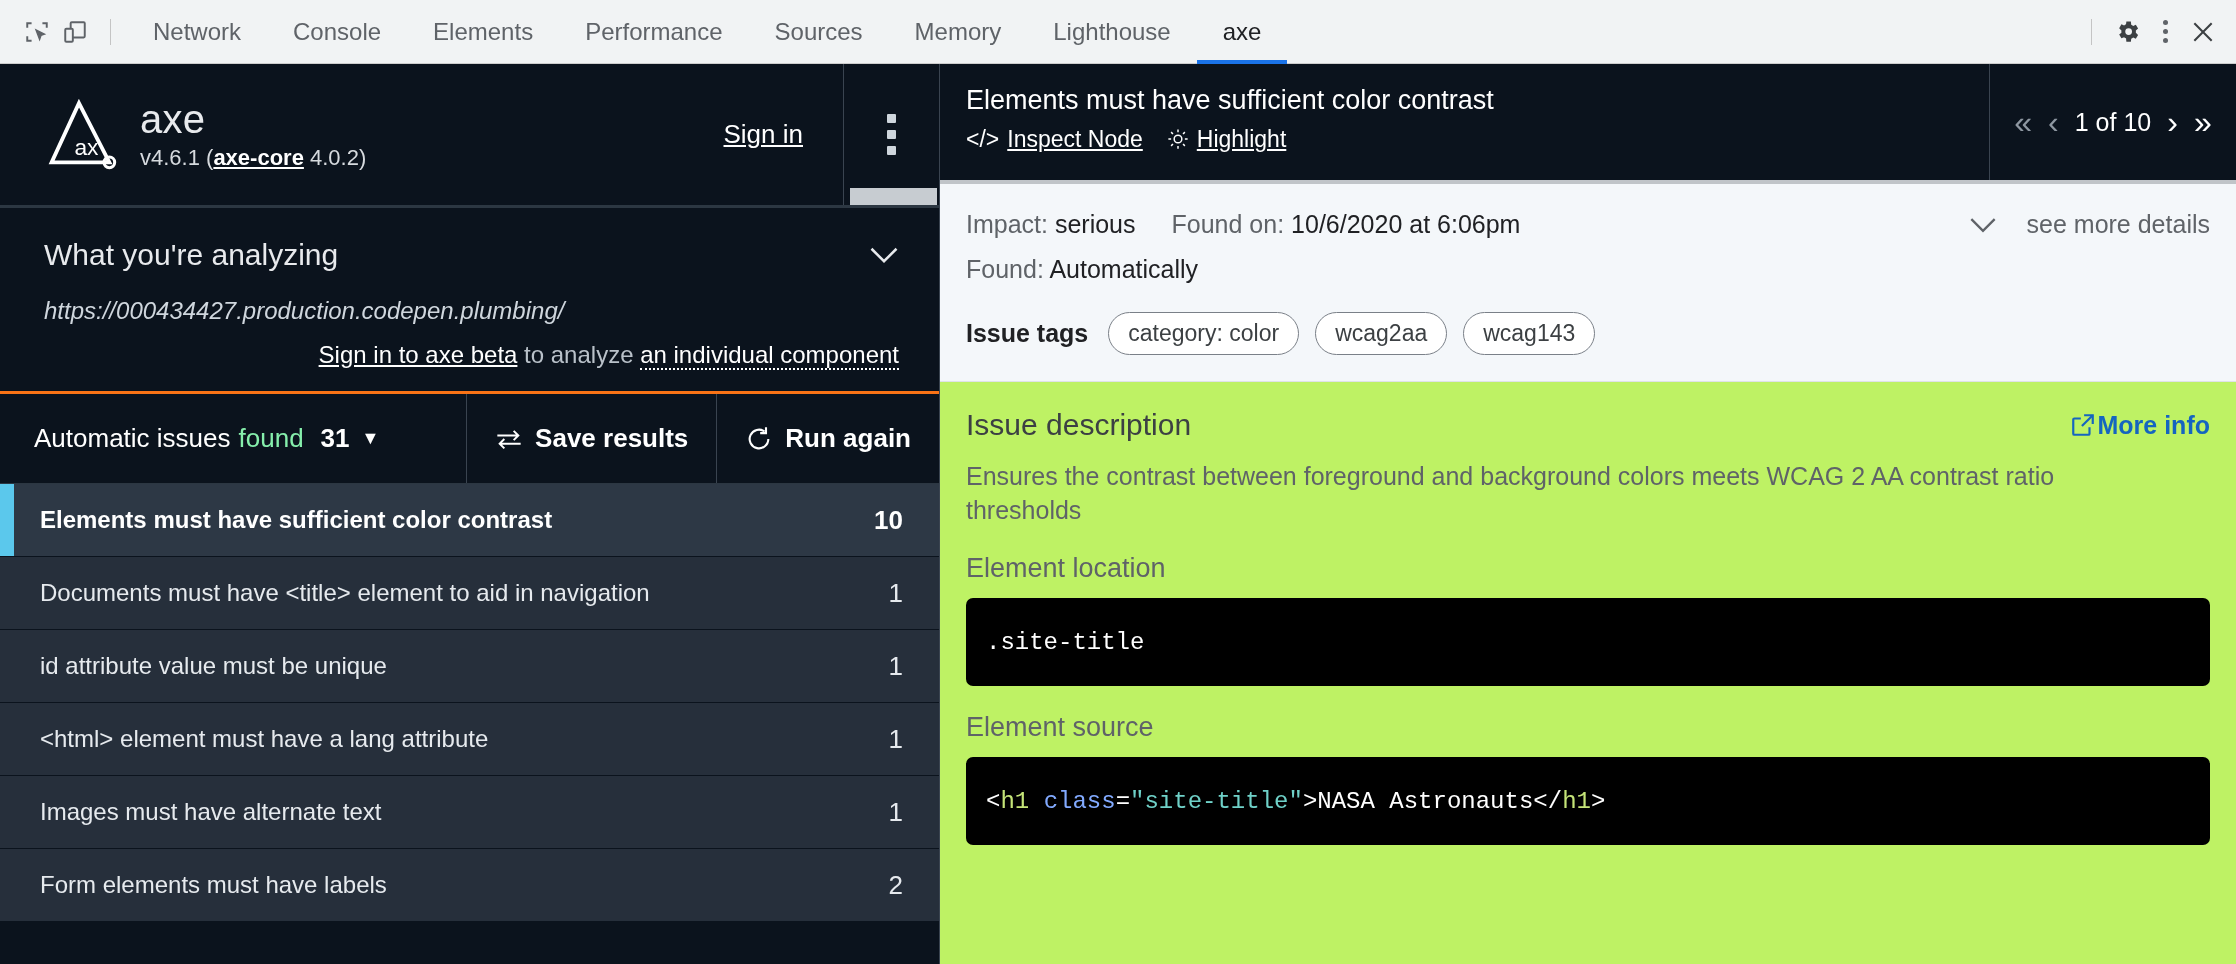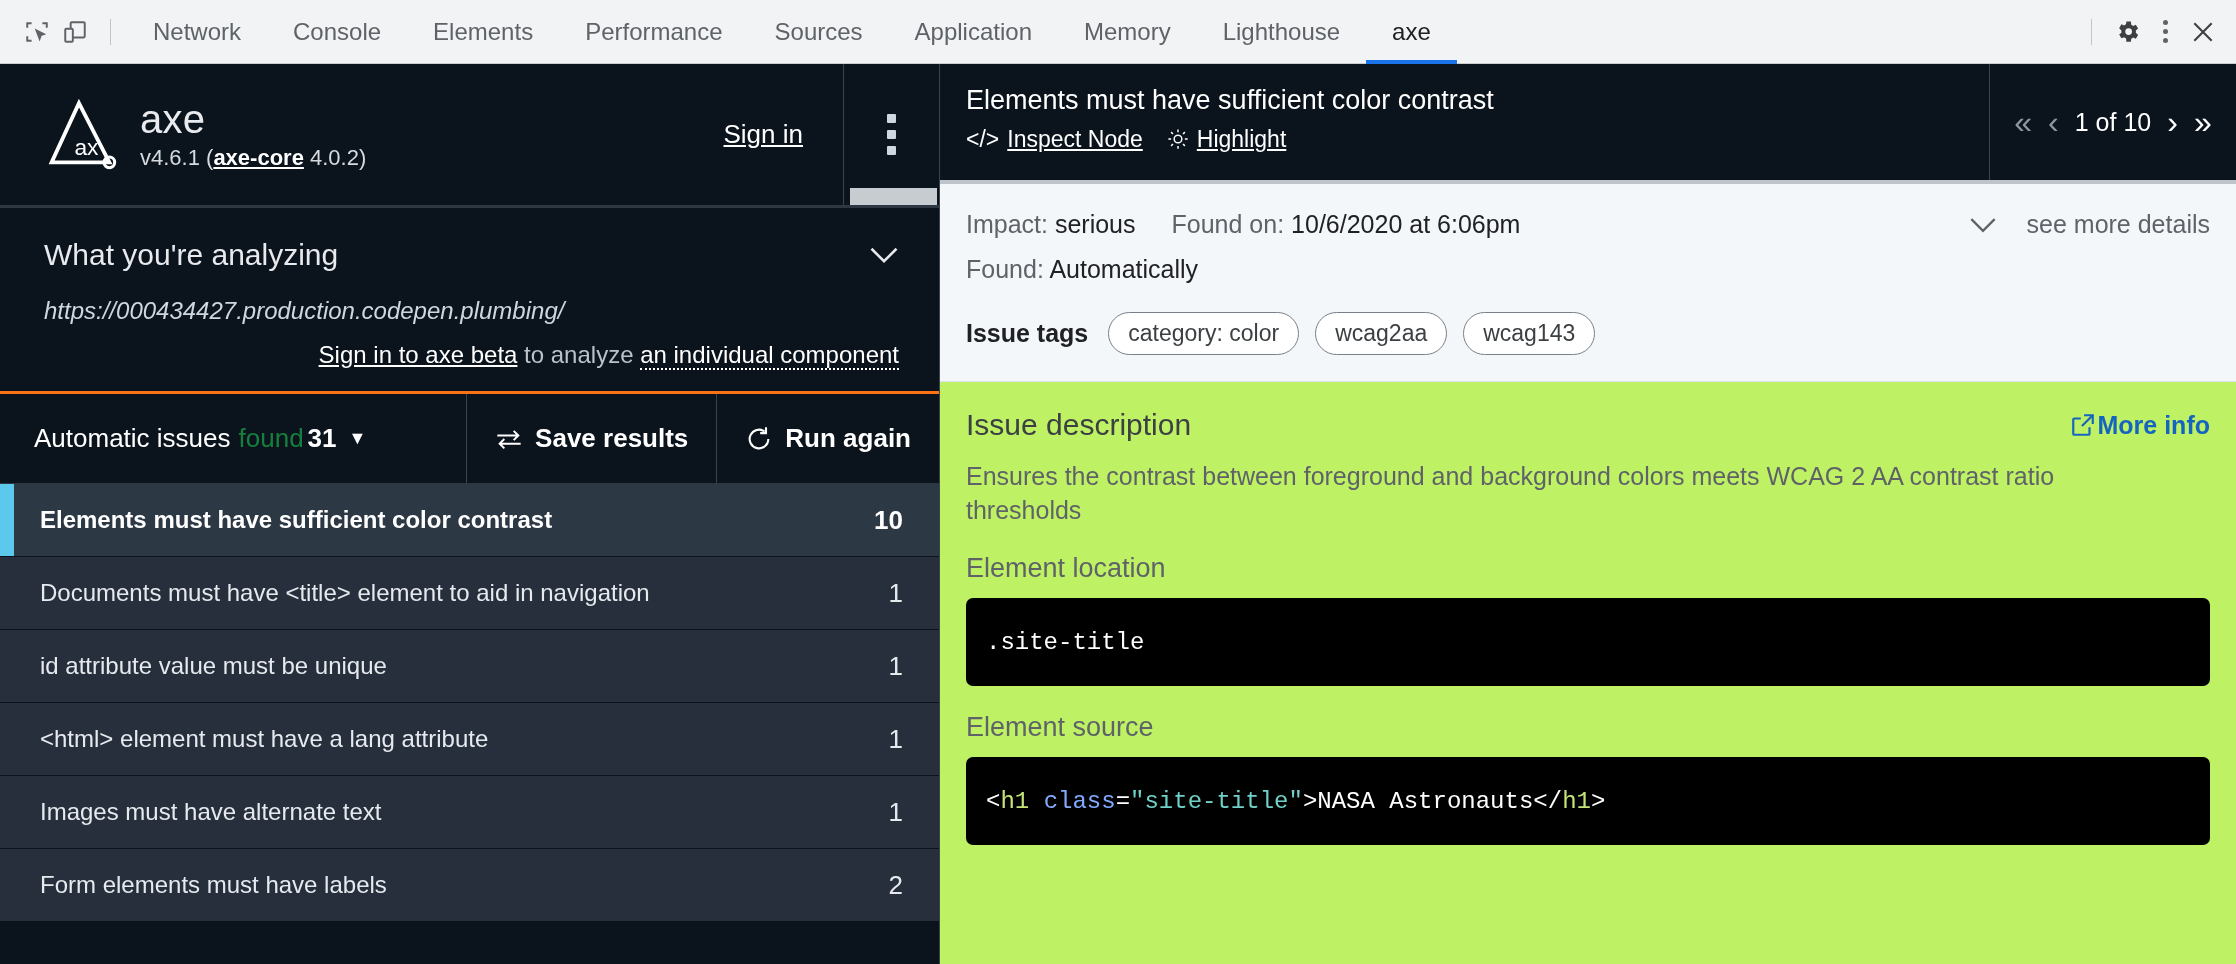--- a/index.html
+++ b/index.html
@@ -154,21 +154,21 @@
   }
   .act-issues {
     flex: 1;
     display: flex; align-items: center;
     padding-left: 34px;
     font-size: 26px;
     color: #ffffff;
     cursor: pointer;
     border-right: 1px solid #3a4450;
   }
-  .act-issues .muted { color: #15803d; margin: 0 4px 0 8px;}
+  .act-issues .muted { color: #86efac; margin: 0 17px 0 8px;}
   .act-issues .cnt { font-weight: bold; }
   .caret { margin-left: 12px; font-size: 18px; }
   .act-btn {
     display: flex; align-items: center; justify-content: center;
     gap: 12px;
     font-size: 26px;
     font-weight: bold;
     color: #ffffff;
     padding: 0 28px;
     cursor: pointer;
@@ -331,23 +331,20 @@
         <span>Console</span>
       </div>
     <div class="tab">
         <span>Elements</span>
       </div>
     <div class="tab">
         <span>Performance</span>
       </div>
     <div class="tab">
         <span>Sources</span>
-      </div>
-    <div class="tab">
-        <span>Application</span>
       </div>
     <div class="tab">
         <span>Memory</span>
       </div>
     <div class="tab">
         <span>Lighthouse</span>
       </div>
     <div class="tab active">
         <span>axe</span>
       </div>

